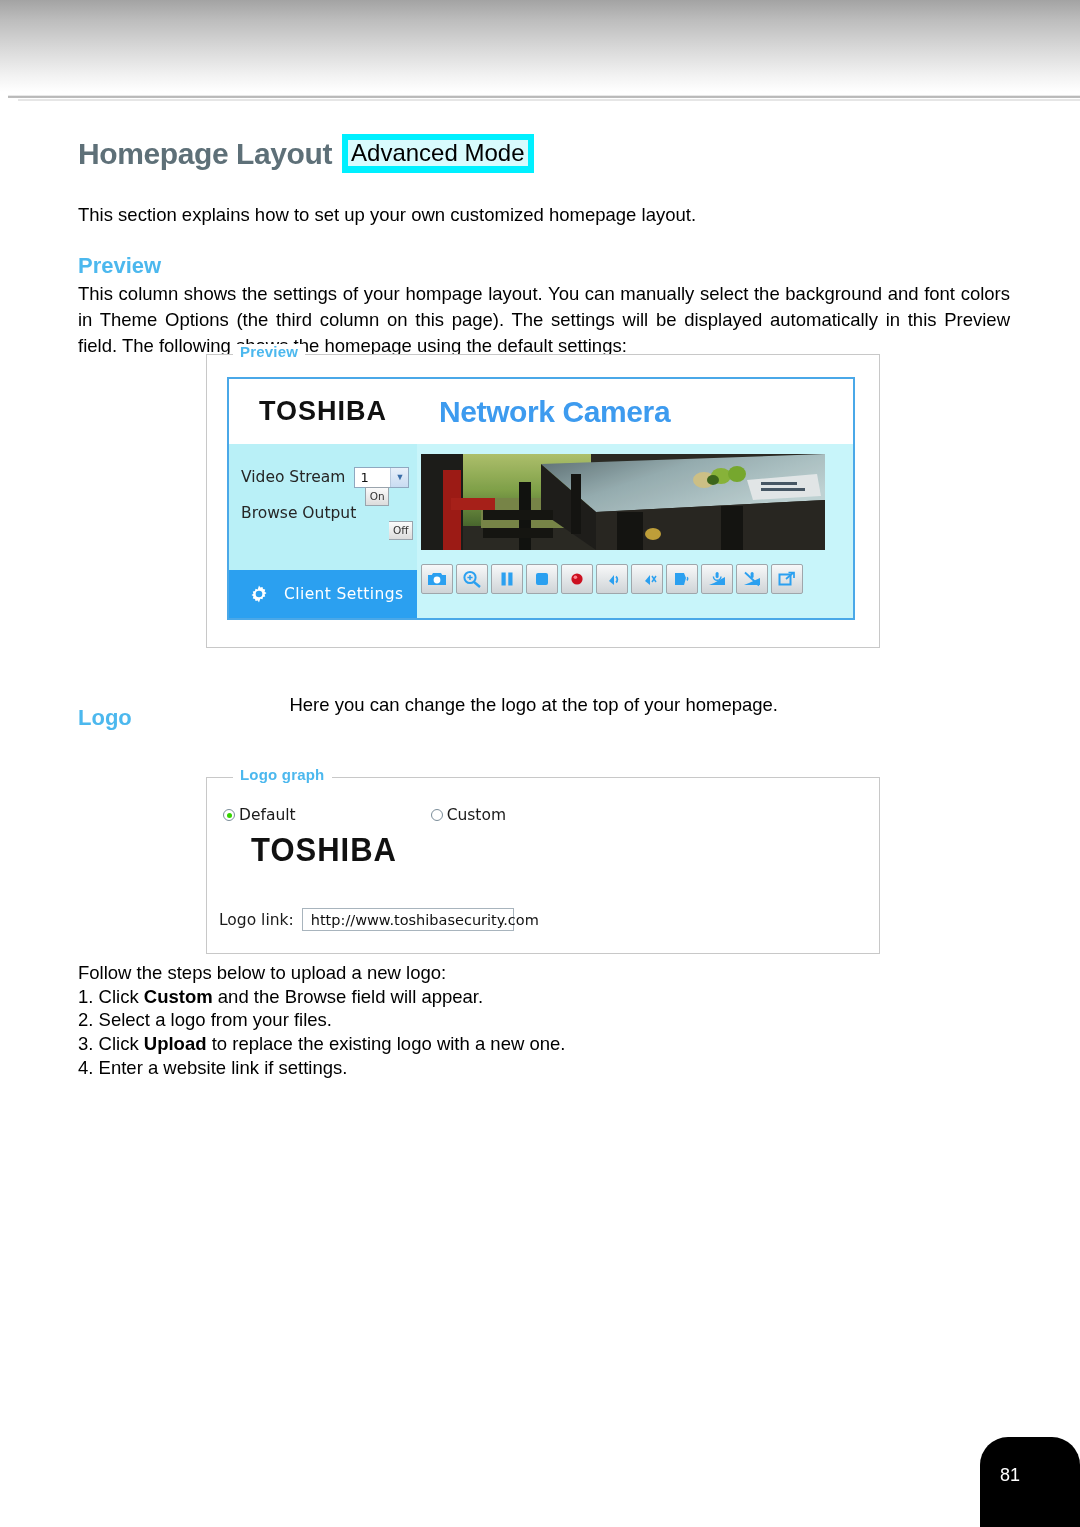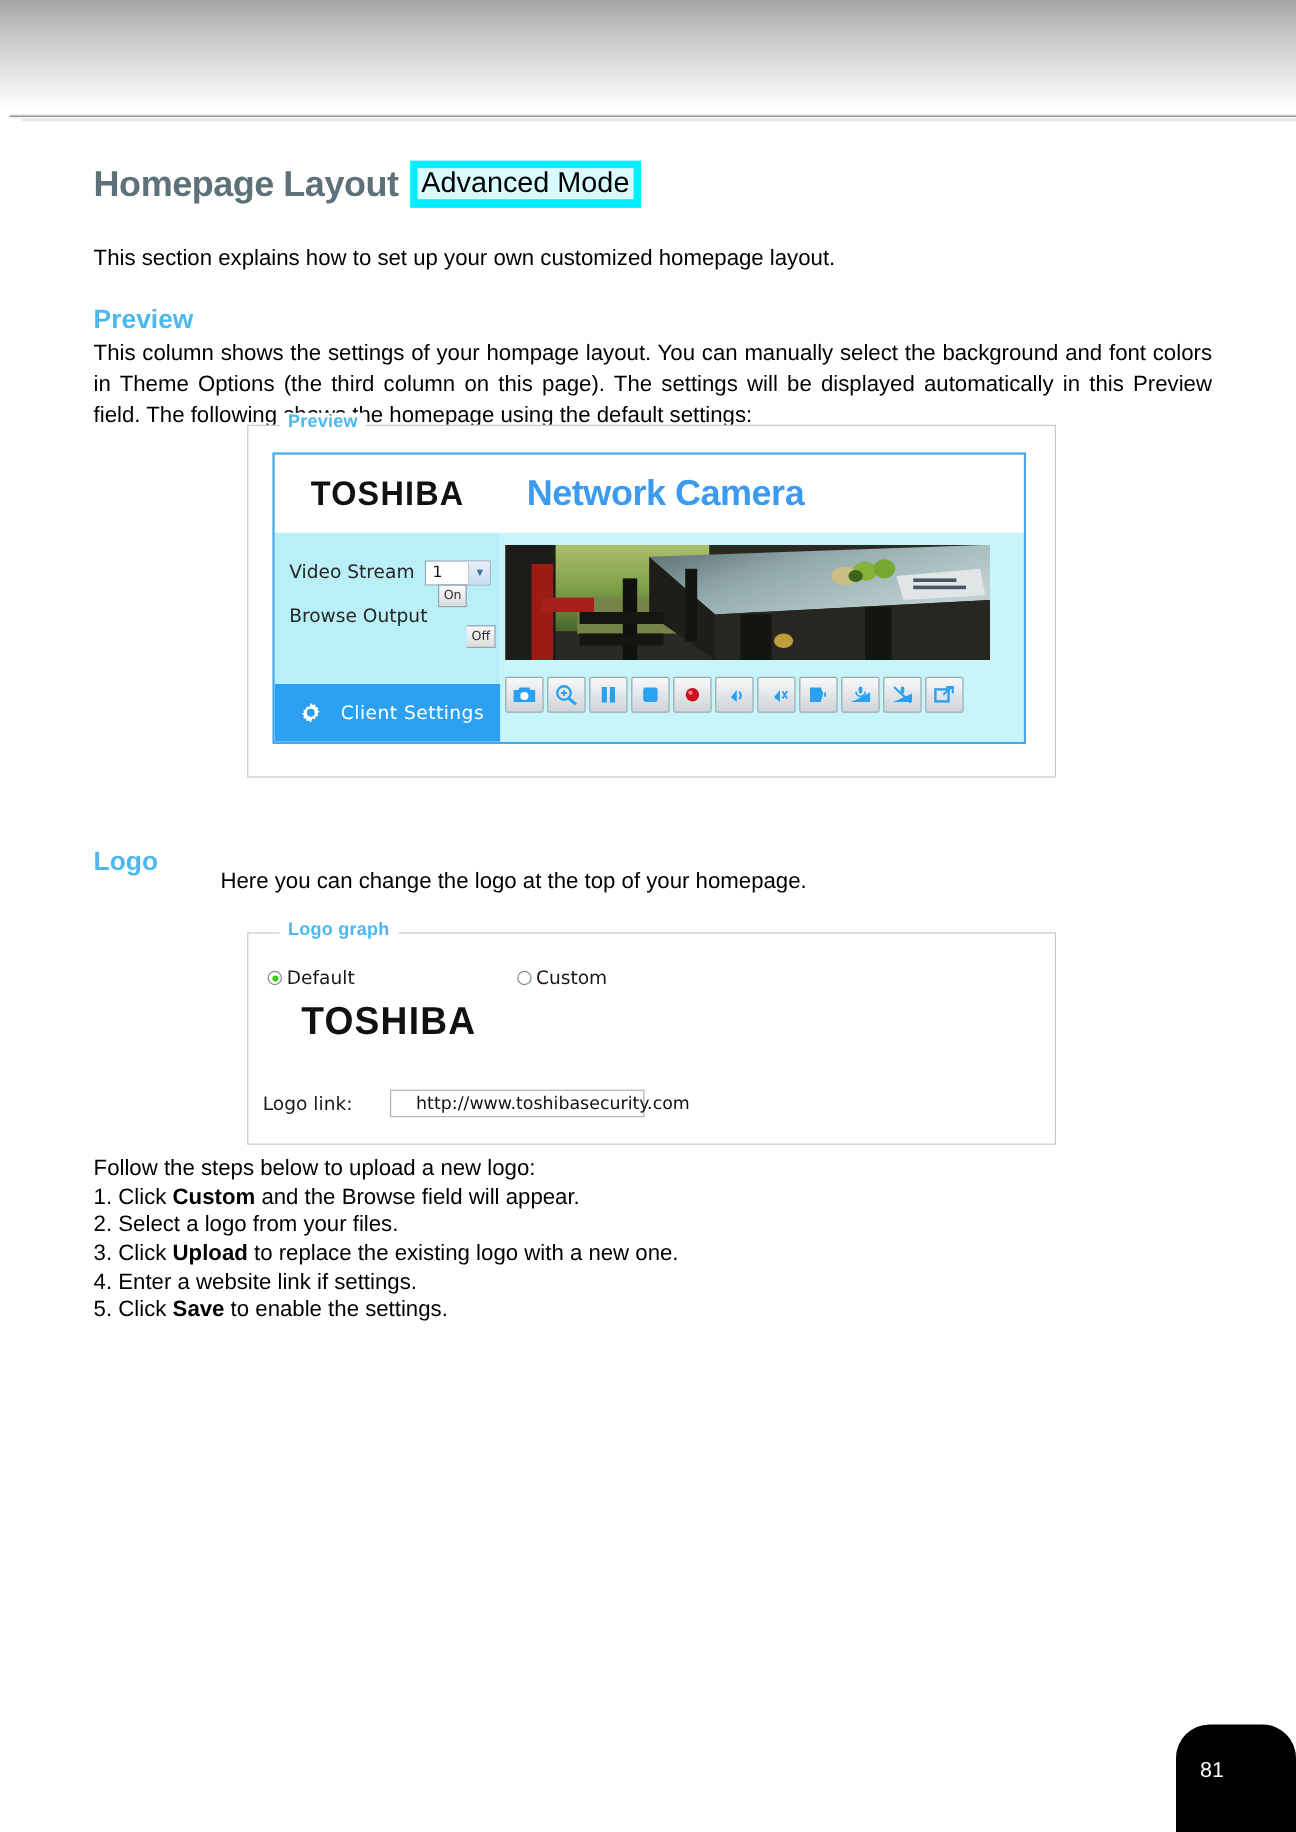--- a/index.html
+++ b/index.html
@@ -91,22 +91,22 @@
     position: absolute;
     left: 78px;
     width: 932px;
     font-size: 18.5px;
     color: #000;
     line-height: 1.41;
     text-align: justify;
   }
   #preview-para { top: 281px; }
   #logo-para {
-    top: 721px;
-    text-align: center;
+    top: 692px;
+    text-align: right;
     width: 700px;
   }
 
   
   .fieldset {
     position: absolute;
     border: 1px solid #c8c8c8;
     background: #ffffff;
   }
   .fieldset-legend {
@@ -330,25 +330,24 @@
     font-family: "DejaVu Sans", sans-serif;
     margin-right: 8px;
   }
   .logolink-input {
     width: 212px; height: 23px;
     border: 1px solid #a8b4bd;
     background: #ffffff;
     font-size: 14.5px;
     color: #111;
     font-family: "DejaVu Sans", sans-serif;
-    padding: 0 21px;
+    padding: 0 8px;
     box-sizing: border-box;
     display: flex;
     align-items: center;
-    margin-left: 23px;
   }
 
   
   .steps {
     position: absolute;
     left: 78px; top: 961px;
     width: 700px;
     font-size: 18.5px;
     color: #000;
     line-height: 1.28;
@@ -583,19 +582,18 @@
   </div>
 </div>
 
 <div class="steps">
   <div class="lead">Follow the steps below to upload a new logo:</div>
   <ol id="steps-list">
       <li><span>1. </span><span>Click </span><b>Custom</b><span> and the Browse field will appear.</span></li>
       <li><span>2. </span><span>Select a logo from your files.</span></li>
       <li><span>3. </span><span>Click </span><b>Upload</b><span> to replace the existing logo with a new one.</span></li>
       <li><span>4. </span><span>Enter a website link if settings.</span></li>
-      <li><span>5. </span><span>Click </span><b>Save</b><span> to enable the settings.</span></li>
     </ol>
 </div>
 
 <div class="page-tab">
   <div class="page-tab-num">81</div>
 </div>
 
 </body></html>

